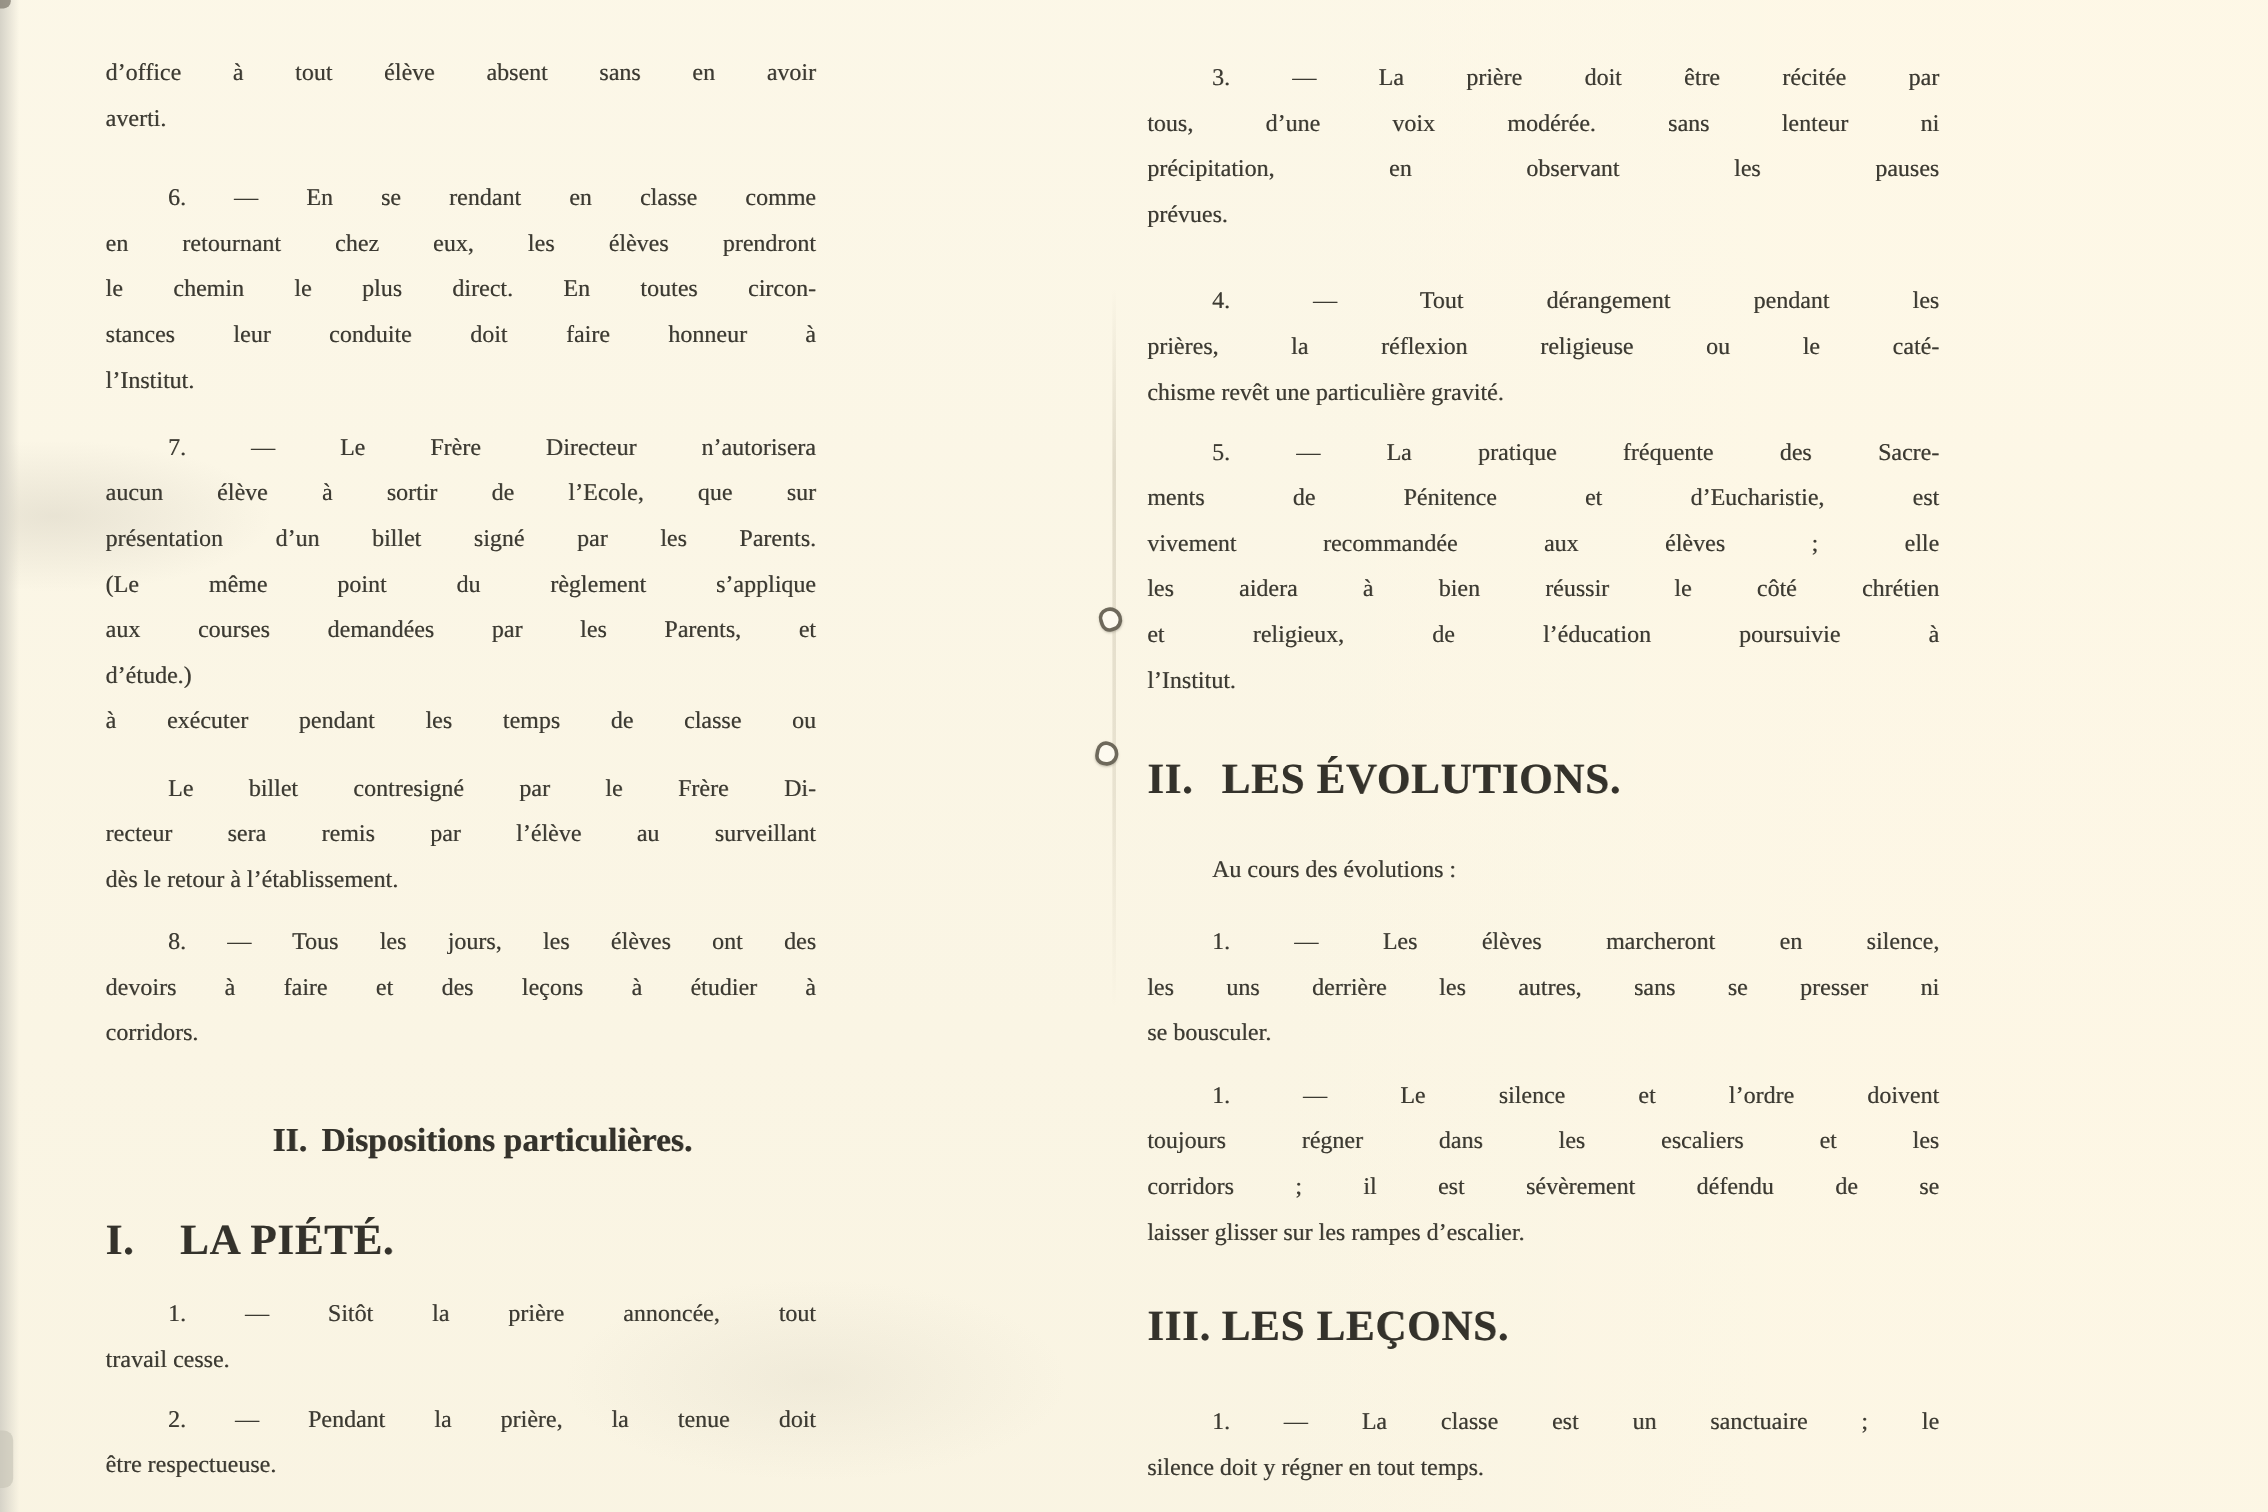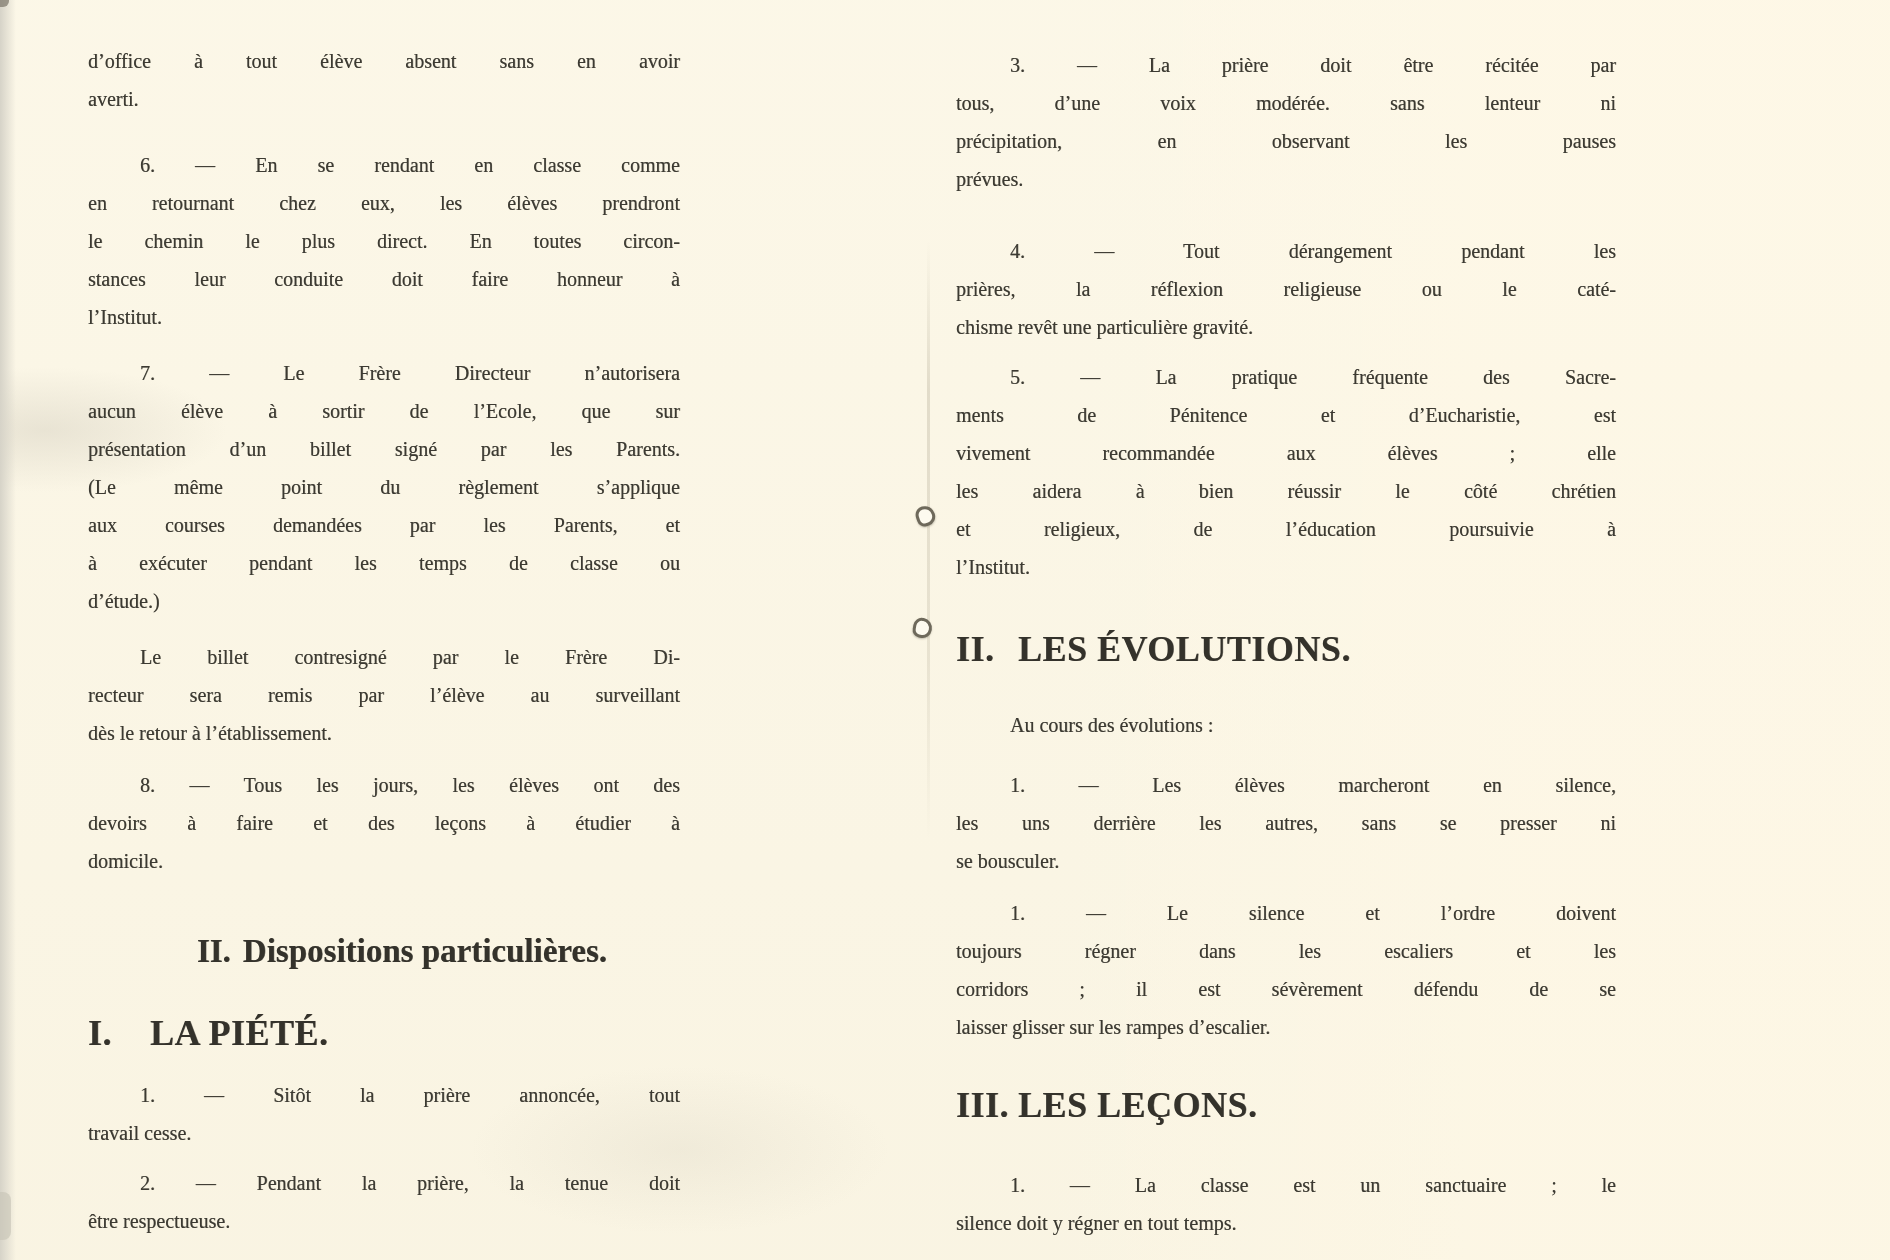--- a/index.html
+++ b/index.html
@@ -64,21 +64,21 @@
     line-height: 38px;
     text-shadow: 0.4px 0 0 rgba(60,58,50,0.55);
   }
   .line { text-align: justify; text-align-last: justify; }
   .line.last { text-align-last: left; }
   .page.left  .para.indent .line:first-child { text-indent: 52px; }
   .page.right .para.indent .line:first-child { text-indent: 54px; }
 
   .section-heading {
     margin: 17px; padding-left: 36px;
-    font-size: 33px; line-height: 50px; font-weight: 700;
+    font-size: 28px; line-height: 50px; font-weight: 700;
     text-align: center; white-space: nowrap;
     color: #34322b;
     text-shadow: 0.5px 0 0 rgba(52,50,43,0.6);
   }
   .section-heading .numeral { margin-right: 12px; }
 
   .subsection {
     margin: 0;
     font-size: 36px; line-height: 34px; font-weight: 700;
     letter-spacing: 0.5px; white-space: nowrap;
@@ -123,34 +123,34 @@
       <div class="line">stances leur conduite doit faire honneur à</div>
       <div class="line last">l’Institut.</div>
     </div>
 
   <div class="para indent mt18">
       <div class="line">7. — Le Frère Directeur n’autorisera</div>
       <div class="line">aucun élève à sortir de l’Ecole, que sur</div>
       <div class="line">présentation d’un billet signé par les Parents.</div>
       <div class="line">(Le même point du règlement s’applique</div>
       <div class="line">aux courses demandées par les Parents, et</div>
+      <div class="line last">d’étude.)</div>
       <div class="line">à exécuter pendant les temps de classe ou</div>
-      <div class="line last">d’étude.)</div>
     </div>
 
   <div class="para indent mt18">
       <div class="line">Le billet contresigné par le Frère Di-</div>
       <div class="line">recteur sera remis par l’élève au surveillant</div>
       <div class="line last">dès le retour à l’établissement.</div>
     </div>
 
   <div class="para indent mt14">
       <div class="line">8. — Tous les jours, les élèves ont des</div>
       <div class="line">devoirs à faire et des leçons à étudier à</div>
-      <div class="line last">domicile.</div>
+      <div class="line last">corridors.</div>
     </div>
 
   <h2 class="section-heading mt46">
     <span class="numeral">II.</span><span>Dispositions particulières.</span>
   </h2>
 
   <h3 class="subsection mt36">
     <span class="numeral">I.</span><span>LA PIÉTÉ.</span>
   </h3>
 

